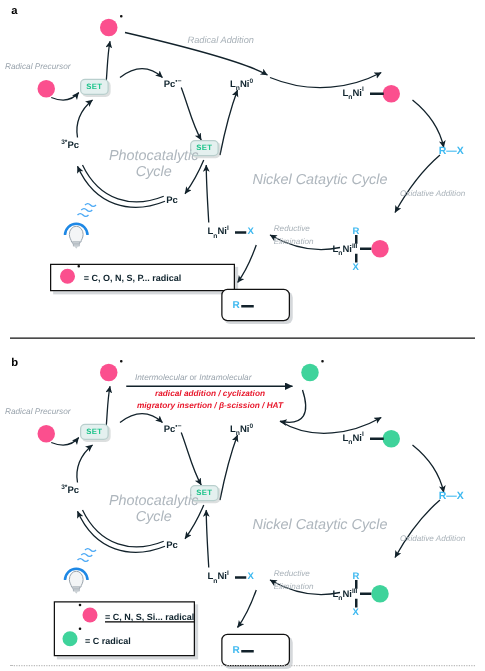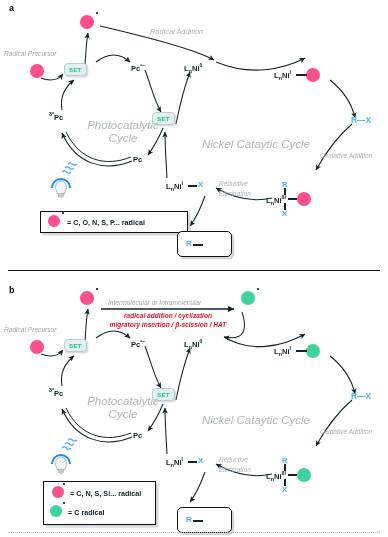--- a/index.html
+++ b/index.html
@@ -330,21 +330,21 @@
   <div class="annot-gray" style="left:219px; top:181px;">Reductive</div>
   <div class="annot-gray" style="left:219px; top:191px;">Elimination</div>
 
   <div class="lbl cyc-title" style="left:78px; top:104px; width:90px;">
     <div>Photocatalytic</div>
     <div>Cycle</div>
   </div>
   <div class="lbl cyc-title" style="left:202px; top:123px; width:130px; text-align:left;">Nickel Cataytic Cycle</div>
 
   <div class="legend" style="left:43px; top:206px; width:113px; height:44px;"></div>
-  <div class="legend-row" style="left:52px; top:211px;">
+  <div class="legend-row" style="left:66px; top:211px;text-decoration:underline;">
     <span class="blob pink" style="position:relative; width:12px; height:12px; display:inline-block;"></span>
     <span class="legend-txt" style="margin-left:6px;">=  C, N, S, Si... radical</span>
   </div>
   <div class="radDot" style="left:63px; top:208px;"></div>
   <div class="legend-row" style="left:50px; top:230px;">
     <span class="blob green" style="position:relative; width:12px; height:12px; display:inline-block;"></span>
     <span class="legend-txt" style="margin-left:6px;">=  C radical</span>
   </div>
   <div class="radDot" style="left:63px; top:227px;"></div>
 

